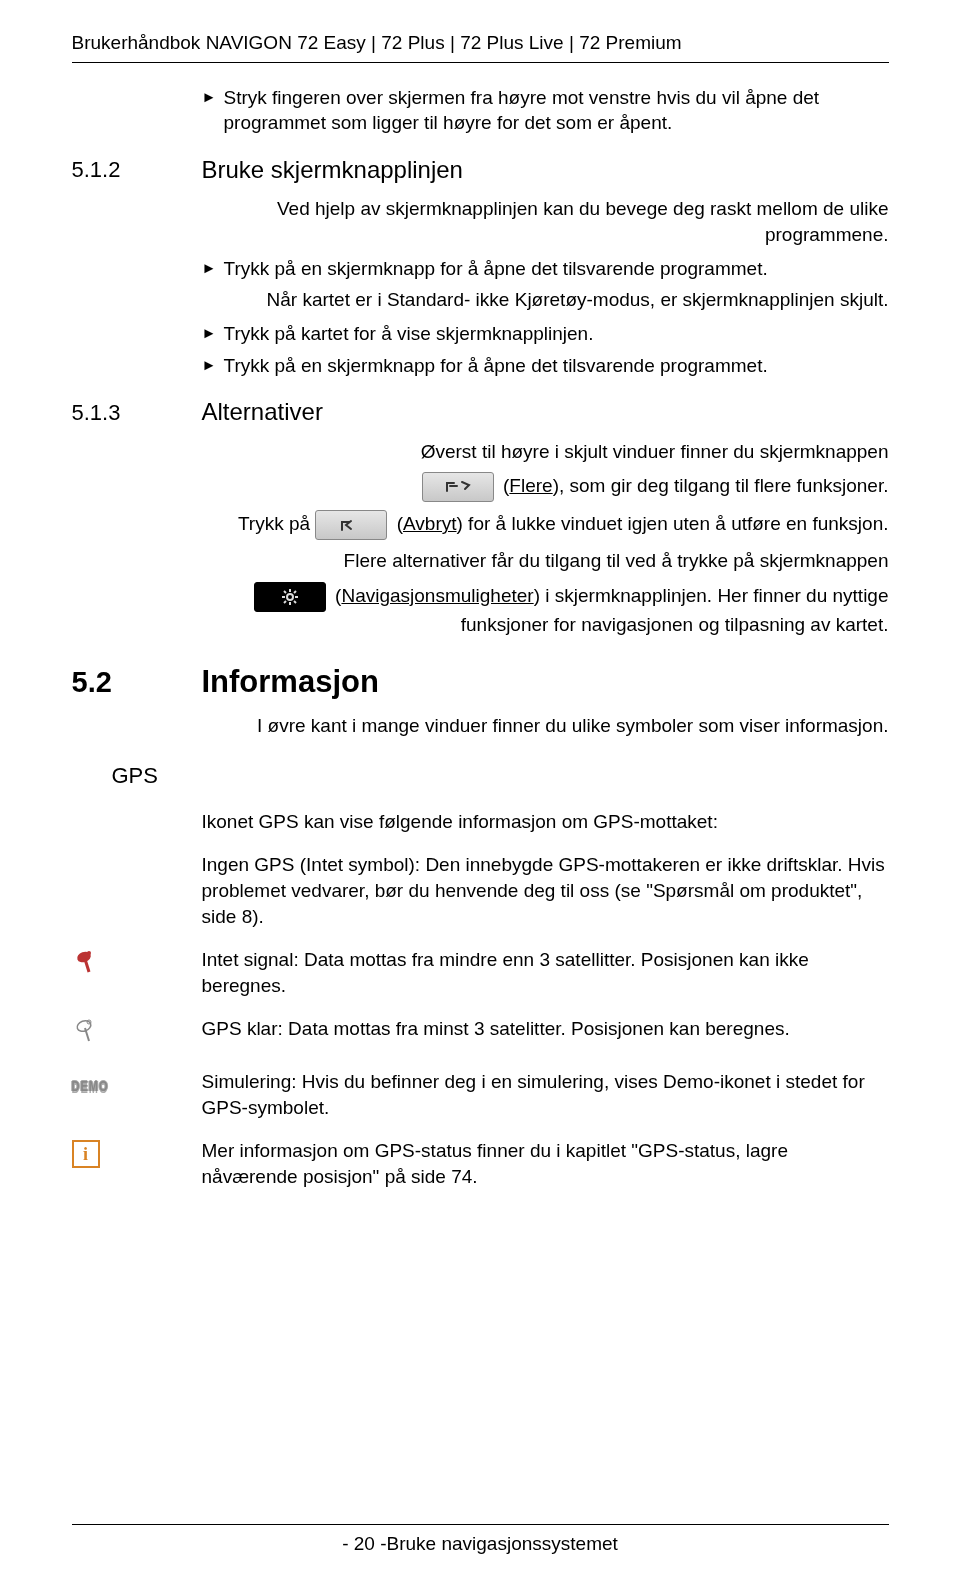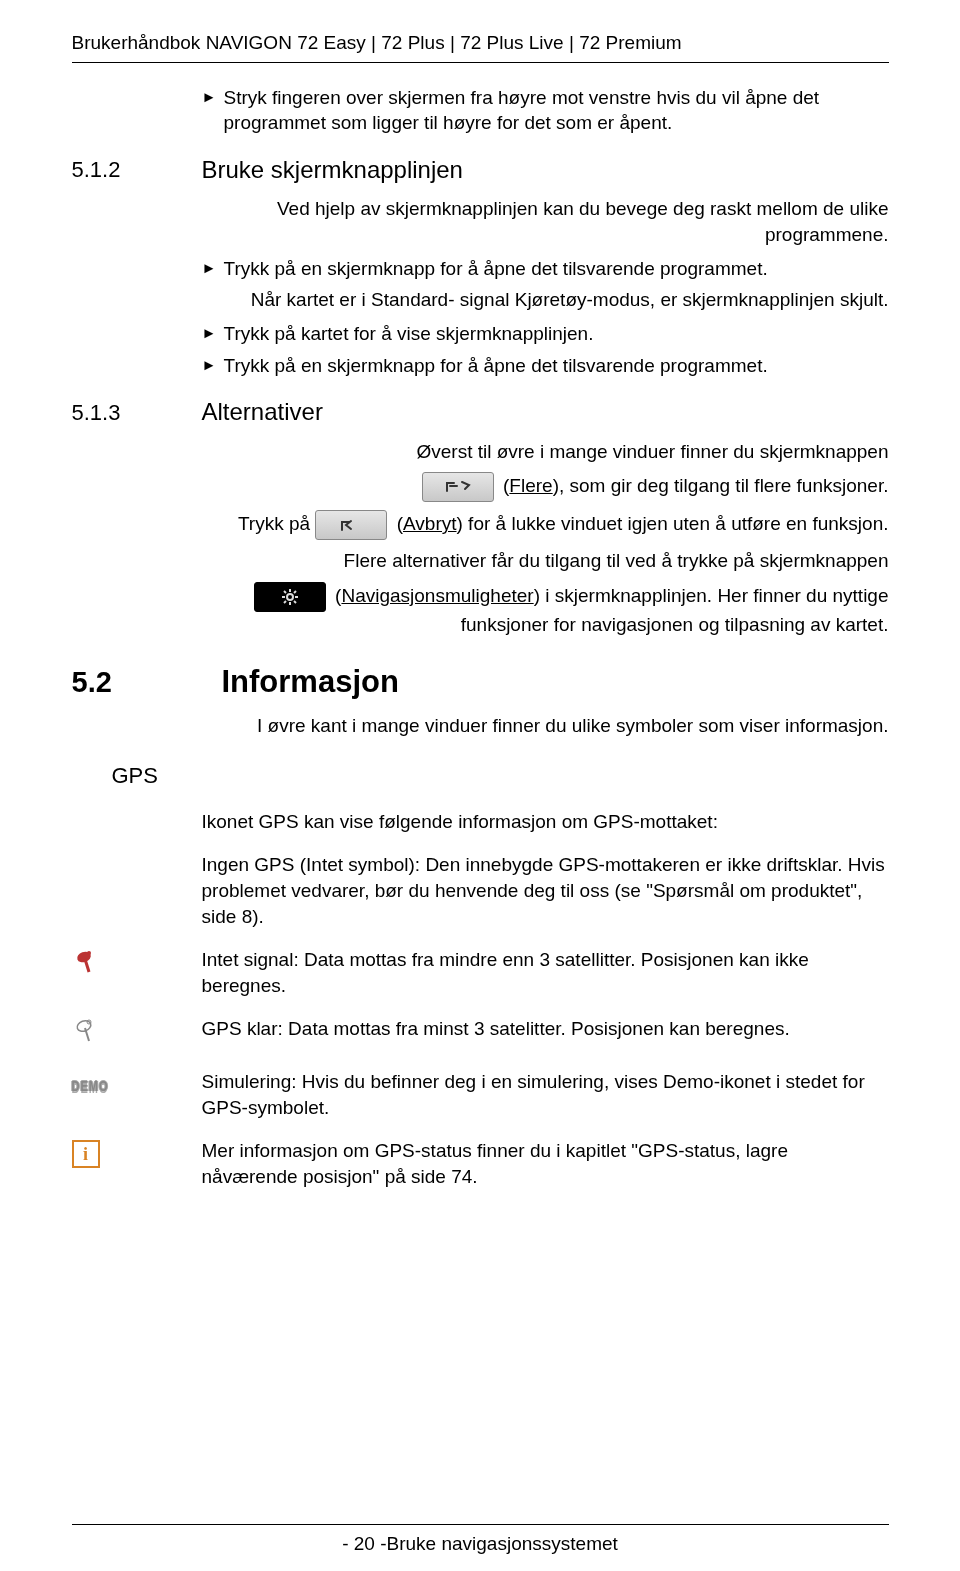--- a/index.html
+++ b/index.html
@@ -172,38 +172,38 @@
     <div class="sec-num">5.1.2</div>
     <div class="sec-title">Bruke skjermknapplinjen</div>
   </div>
   <div class="content">
     <p class="para">Ved hjelp av skjermknapplinjen kan du bevege deg raskt mellom de ulike programmene.</p>
     <div class="bullet-row">
       <div class="marker">►</div>
       <div class="txt">Trykk på en skjermknapp for å åpne det tilsvarende programmet.</div>
     </div>
     <p class="para">
-      <span>Når kartet er i </span><span class="bold">Standard</span><span>- signal </span><span class="bold">Kjøretøy</span><span>-modus, er skjermknapplinjen skjult.</span>
+      <span>Når kartet er i </span><span class="bold">Standard</span><span>- ikke </span><span class="bold">Kjøretøy</span><span>-modus, er skjermknapplinjen skjult.</span>
     </p>
     <div class="bullet-row">
       <div class="marker">►</div>
       <div class="txt">Trykk på kartet for å vise skjermknapplinjen.</div>
     </div>
     <div class="bullet-row">
       <div class="marker">►</div>
       <div class="txt">Trykk på en skjermknapp for å åpne det tilsvarende programmet.</div>
     </div>
   </div>
 
   <div class="sec-row">
     <div class="sec-num">5.1.3</div>
     <div class="sec-title">Alternativer</div>
   </div>
   <div class="content">
-    <p class="para">Øverst til øvre i mange vinduer finner du skjermknappen</p>
+    <p class="para">Øverst til høyre i skjult vinduer finner du skjermknappen</p>
     <p class="para">
       <span class="icon-btn gray">
         <svg width="28" height="16" viewBox="0 0 28 16">
             <path d="M3 12 L3 4 L10 4 M6 7 L13 7 M18 3 L25 6 L21 10" stroke="#333" stroke-width="2" fill="none" stroke-linecap="round"></path>
           </svg>
       </span>
       (<span class="underline">Flere</span><span>), som gir deg tilgang til flere funksjoner.</span>
     </p>
     <p class="para">
       <span>Trykk på </span>
@@ -228,21 +228,21 @@
               <line x1="14" y1="14" x2="16" y2="16"></line>
               <line x1="4" y1="16" x2="6" y2="14"></line>
               <line x1="14" y1="6" x2="16" y2="4"></line>
             </g>
           </svg>
       </span>
       (<span class="underline">Navigasjonsmuligheter</span><span>) i skjermknapplinjen. Her finner du nyttige funksjoner for navigasjonen og tilpasning av kartet.</span>
     </p>
   </div>
 
-  <div class="sec-row" style="margin-top:24px;gap:20px;">
+  <div class="sec-row" style="margin-top:24px;">
     <div class="sec-num big">5.2</div>
     <div class="sec-title big">Informasjon</div>
   </div>
   <div class="content">
     <p class="para">I øvre kant i mange vinduer finner du ulike symboler som viser informasjon.</p>
   </div>
 
   <div style="margin-top:22px;">
     <div class="bold" style="font-size:22px;margin-left:40px;margin-bottom:18px;">GPS</div>
 

